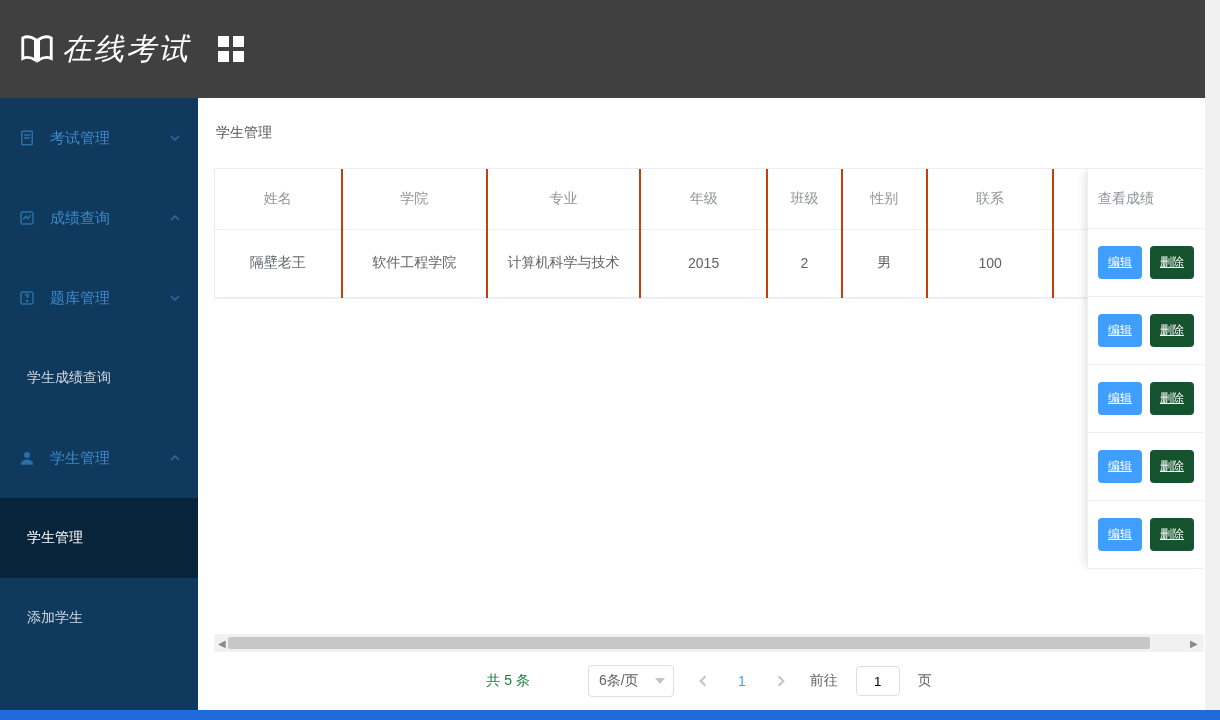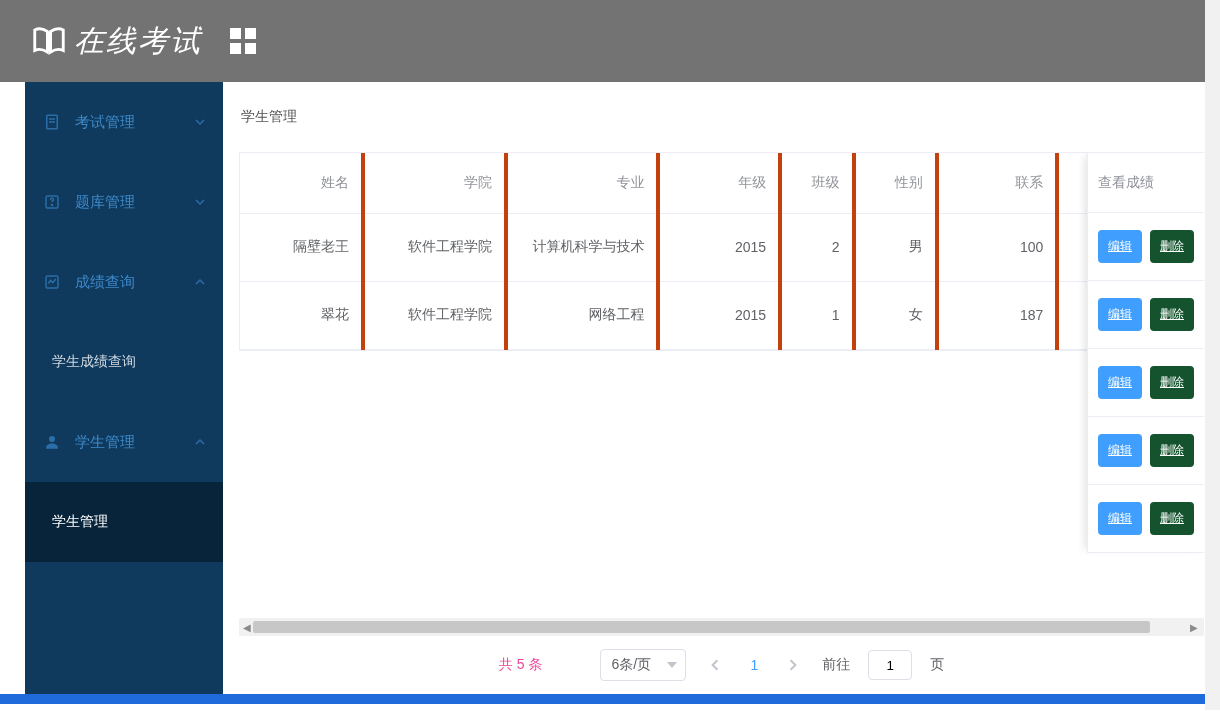--- a/index.html
+++ b/index.html
@@ -1,42 +1,41 @@
 <!DOCTYPE html>
 <html><head>
   <meta charset="utf-8">
   <style>
     * { box-sizing: border-box; margin: 0; padding: 0; }
     body { font-family: "Microsoft YaHei", "PingFang SC", sans-serif; font-size: 14px; color: #606266; background: #fff; overflow: hidden; }
 
     .header {
-      height: 82px;
-      background: #737373;
+      height: 98px;
+      background: #404040;
       display: flex;
       align-items: center;
-      padding-left: 30px;
+      padding-left: 18px;
       color: #fff;
     }
     .logo-wrap { display: flex; align-items: center; }
     .logo-icon { width: 38px; height: 38px; margin-right: 6px; }
     .logo-text { font-size: 30px; font-weight: 500; font-style: italic; letter-spacing: 2px; }
     .apps-icon { margin-left: 28px; display: grid; grid-template-columns: 11px 11px; grid-template-rows: 11px 11px; gap: 4px; }
     .apps-icon span { background: #fff; width: 11px; height: 11px; }
 
     .container { display: flex; height: calc(720px - 98px - 10px); }
 
     .bottombar { height: 10px; background: #1f6bdc; }
 
     .sidebar {
       width: 198px;
       background: #0f3a5e;
       color: #86a8bf;
       overflow-y: auto;
       flex-shrink: 0;
-      margin-left: 25px;
     }
     .menu-item {
       height: 80px;
       display: flex;
       align-items: center;
       padding: 0 18px;
       position: relative;
       cursor: pointer;
     }
     .menu-item .m-icon { width: 18px; height: 18px; margin-right: 14px; flex-shrink: 0; }
@@ -58,22 +57,22 @@
 
     .table-wrap { flex: 1; padding: 0 16px; overflow: hidden; position: relative; }
 
     .table-scroll { overflow-x: auto; width: 100%; border: 1px solid #ebeef5; background: #fff; }
     table {
       border-collapse: collapse;
       table-layout: fixed;
     }
     th, td {
       border-bottom: 1px solid #ebeef5;
-      border-right: 4px solid #c2410c;
-      text-align: right;
+      border-right: 2px solid #c2410c;
+      text-align: center;
       padding: 0 12px;
       height: 68px;
       vertical-align: middle;
       color: #606266;
       font-weight: normal;
       overflow: hidden;
       text-overflow: ellipsis;
       white-space: nowrap;
     }
     th { color: #909399; font-weight: 500; height: 60px; }
@@ -109,21 +108,21 @@
 
     .btn { border: none; border-radius: 4px; color: #fff; padding: 8px 10px; font-size: 12px; cursor: pointer; text-decoration: underline; }
     .btn-edit { background: #409eff; }
     .btn-del  { background: #14532d; }
 
     .hscroll { margin: 4px 16px 0 16px; height: 18px; background: #f1f1f1; border-radius: 2px; position: relative; display: flex; align-items: center; justify-content: space-between; padding: 0 4px; }
     .hscroll .thumb { position: absolute; left: 14px; right: 54px; top: 3px; bottom: 3px; background: #c7c7c7; border-radius: 2px; }
     .hscroll .cap { width: 10px; height: 10px; color: #8a8a8a; font-size: 10px; z-index: 1; }
 
     .pager { height: 58px; display: flex; align-items: center; justify-content: center; gap: 14px; color: #606266; }
-    .pager .total { color: #ec4899; }
+    .pager .total { color: #15803d; }
     .pager .select { border: 1px solid #dcdfe6; border-radius: 4px; padding: 6px 28px 6px 10px; position: relative; cursor: pointer; min-width: 86px; color:#606266;margin-left:44px; }
     .pager .select::after { content: ""; position: absolute; right: 8px; top: 50%; width: 0; height: 0; border-left: 5px solid transparent; border-right: 5px solid transparent; border-top: 6px solid #c0c4cc; transform: translateY(-50%); }
     .pager .nav { width: 30px; height: 30px; border-radius: 4px; display: flex; align-items: center; justify-content: center; color: #c0c4cc; cursor: pointer; }
     .pager .page-num { color: #409eff; font-weight: 500; padding: 0 6px; }
     .pager .jump-input { width: 44px; height: 30px; border: 1px solid #dcdfe6; border-radius: 4px; text-align: center; margin: 0 4px; }
 
     .vscrollbar { position: absolute; right: 0; top: 0; bottom: 10px; width: 15px; background: #f1f1f1; }
 
     svg { display: block; }
   </style>
@@ -165,43 +164,43 @@
         <svg viewBox="0 0 10 10" width="10" height="10">
             <path d="M1 3l4 4 4-4" fill="none" stroke="#2b6ea7" stroke-width="1.5"></path>
           </svg>
       </span>
     </div>
 
     <div class="menu-item">
       <span class="m-icon">
         <svg viewBox="0 0 24 24" width="18" height="18" fill="none" stroke="#2b6ea7" stroke-width="2">
             <rect x="4" y="4" width="16" height="16" rx="2"></rect>
+            <polyline points="7,14 10,10 13,13 17,8"></polyline>
+          </svg>
+      </span>
+      <span class="m-label">成绩查询</span>
+      <span class="arrow">
+        <svg viewBox="0 0 10 10" width="10" height="10">
+            <path d="M1 7l4-4 4 4" fill="none" stroke="#2b6ea7" stroke-width="1.5"></path>
+          </svg>
+      </span>
+    </div>
+
+    <div class="menu-item">
+      <span class="m-icon">
+        <svg viewBox="0 0 24 24" width="18" height="18" fill="none" stroke="#2b6ea7" stroke-width="2">
+            <rect x="4" y="4" width="16" height="16" rx="2"></rect>
             <path d="M10 9a2 2 0 114 0c0 1-2 1.5-2 3"></path>
             <circle cx="12" cy="16" r="0.8" fill="#2b6ea7"></circle>
           </svg>
       </span>
       <span class="m-label">题库管理</span>
       <span class="arrow">
         <svg viewBox="0 0 10 10" width="10" height="10">
             <path d="M1 3l4 4 4-4" fill="none" stroke="#2b6ea7" stroke-width="1.5"></path>
-          </svg>
-      </span>
-    </div>
-
-    <div class="menu-item">
-      <span class="m-icon">
-        <svg viewBox="0 0 24 24" width="18" height="18" fill="none" stroke="#2b6ea7" stroke-width="2">
-            <rect x="4" y="4" width="16" height="16" rx="2"></rect>
-            <polyline points="7,14 10,10 13,13 17,8"></polyline>
-          </svg>
-      </span>
-      <span class="m-label">成绩查询</span>
-      <span class="arrow">
-        <svg viewBox="0 0 10 10" width="10" height="10">
-            <path d="M1 7l4-4 4 4" fill="none" stroke="#2b6ea7" stroke-width="1.5"></path>
           </svg>
       </span>
     </div>
     <div class="submenu-item">
       <span>学生成绩查询</span>
     </div>
 
     <div class="menu-item">
       <span class="m-icon">
         <svg viewBox="0 0 24 24" width="18" height="18" fill="#2b6ea7">
@@ -211,20 +210,23 @@
       </span>
       <span class="m-label">学生管理</span>
       <span class="arrow">
         <svg viewBox="0 0 10 10" width="10" height="10">
             <path d="M1 7l4-4 4 4" fill="none" stroke="#2b6ea7" stroke-width="1.5"></path>
           </svg>
       </span>
     </div>
     <div class="submenu-item active">
       <span>学生管理</span>
+    </div>
+    <div class="submenu-item">
+      <span>添加学生</span>
     </div>
   </div>
 
   <div class="main">
     <div class="breadcrumb">
       <span>学生管理</span>
     </div>
 
     <div class="table-wrap">
       <div class="table-scroll">
@@ -255,30 +257,20 @@
               <tr>
                 <td>隔壁老王</td>
                 <td>软件工程学院</td>
                 <td>计算机科学与技术</td>
                 <td>2015</td>
                 <td>2</td>
                 <td>男</td>
                 <td>100</td>
                 <td></td>
               </tr>
-              <tr>
-                <td>翠花</td>
-                <td>软件工程学院</td>
-                <td>网络工程</td>
-                <td>2015</td>
-                <td>1</td>
-                <td>女</td>
-                <td>187</td>
-                <td></td>
-              </tr>
             </tbody>
         </table>
       </div>
 
       <div class="fixed-right">
         <div class="fh">查看成绩</div>
         <div id="fixed-rows">
             <div class="fr">
               <button class="btn btn-edit">编辑</button>
               <button class="btn btn-del">删除</button>

